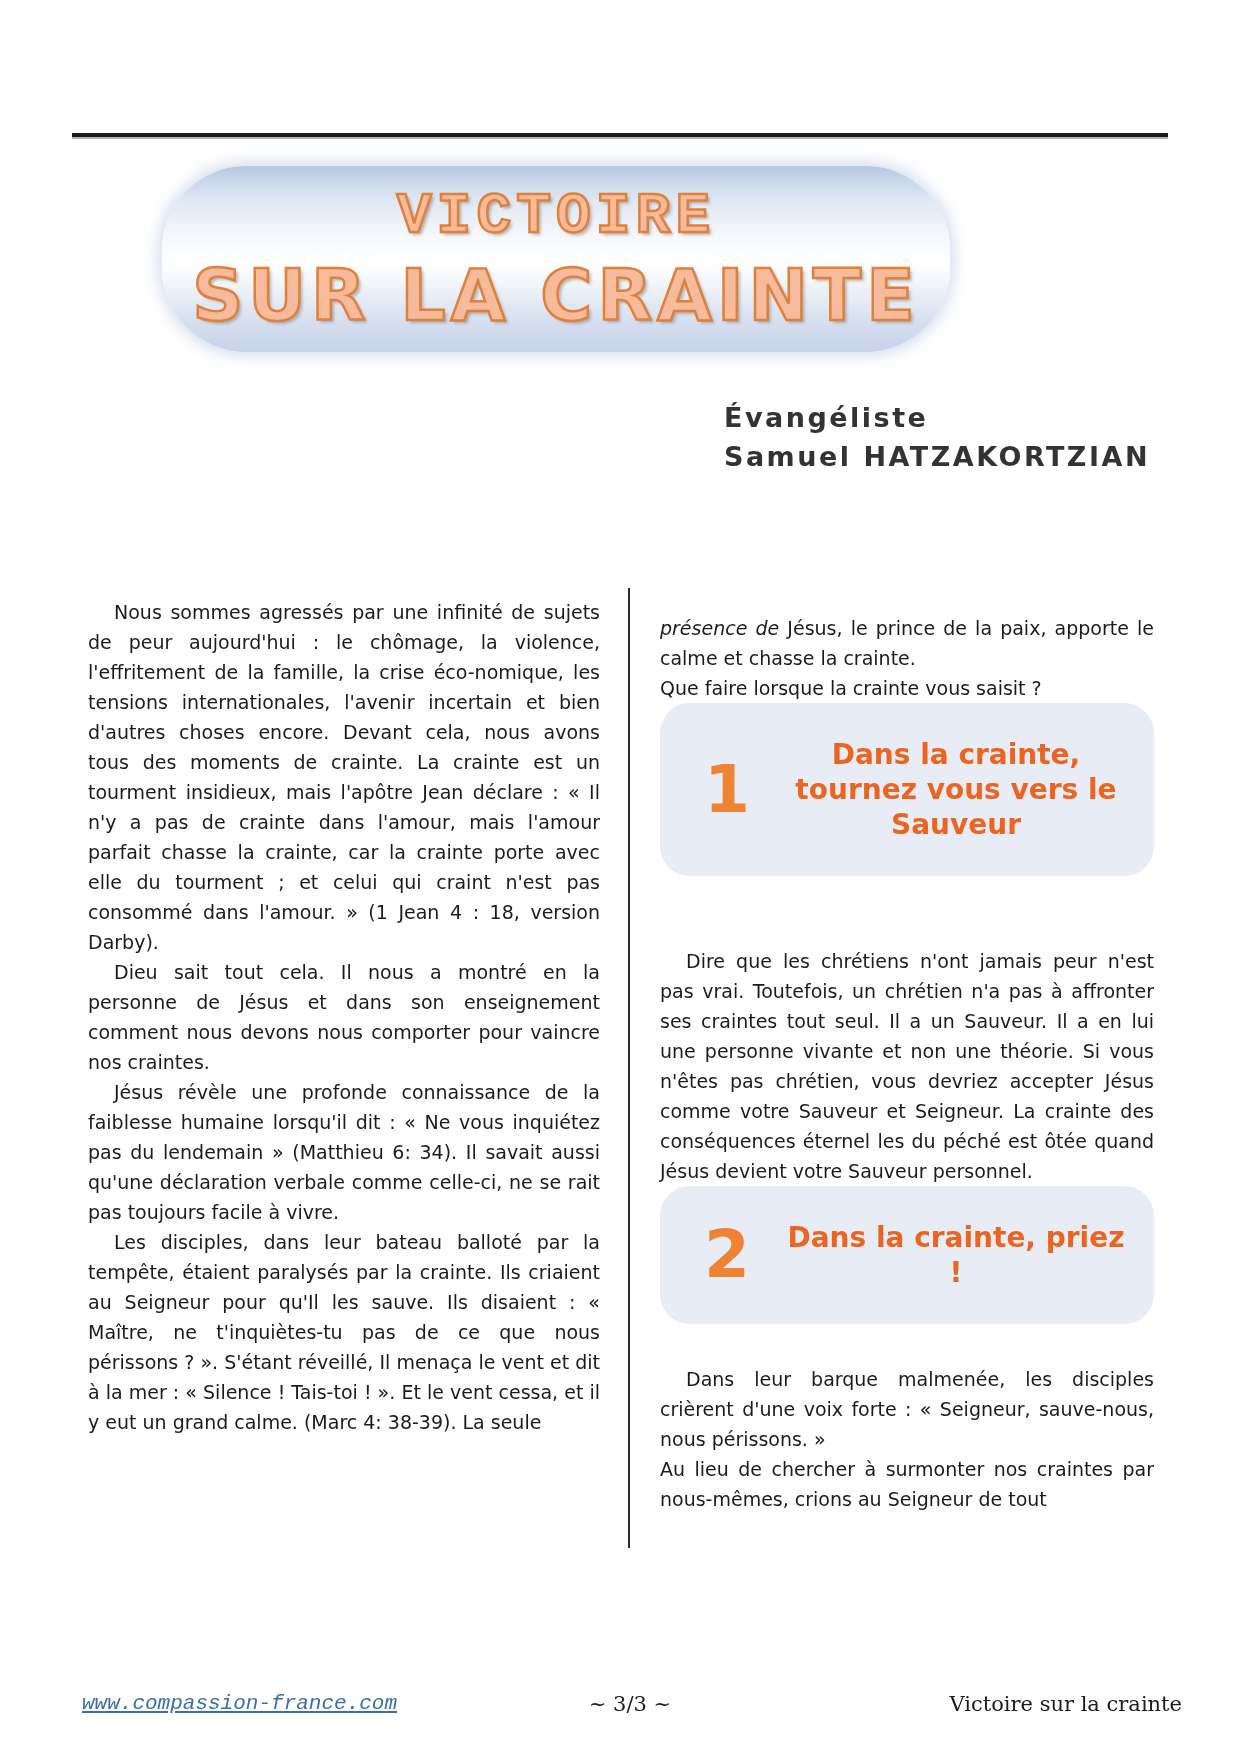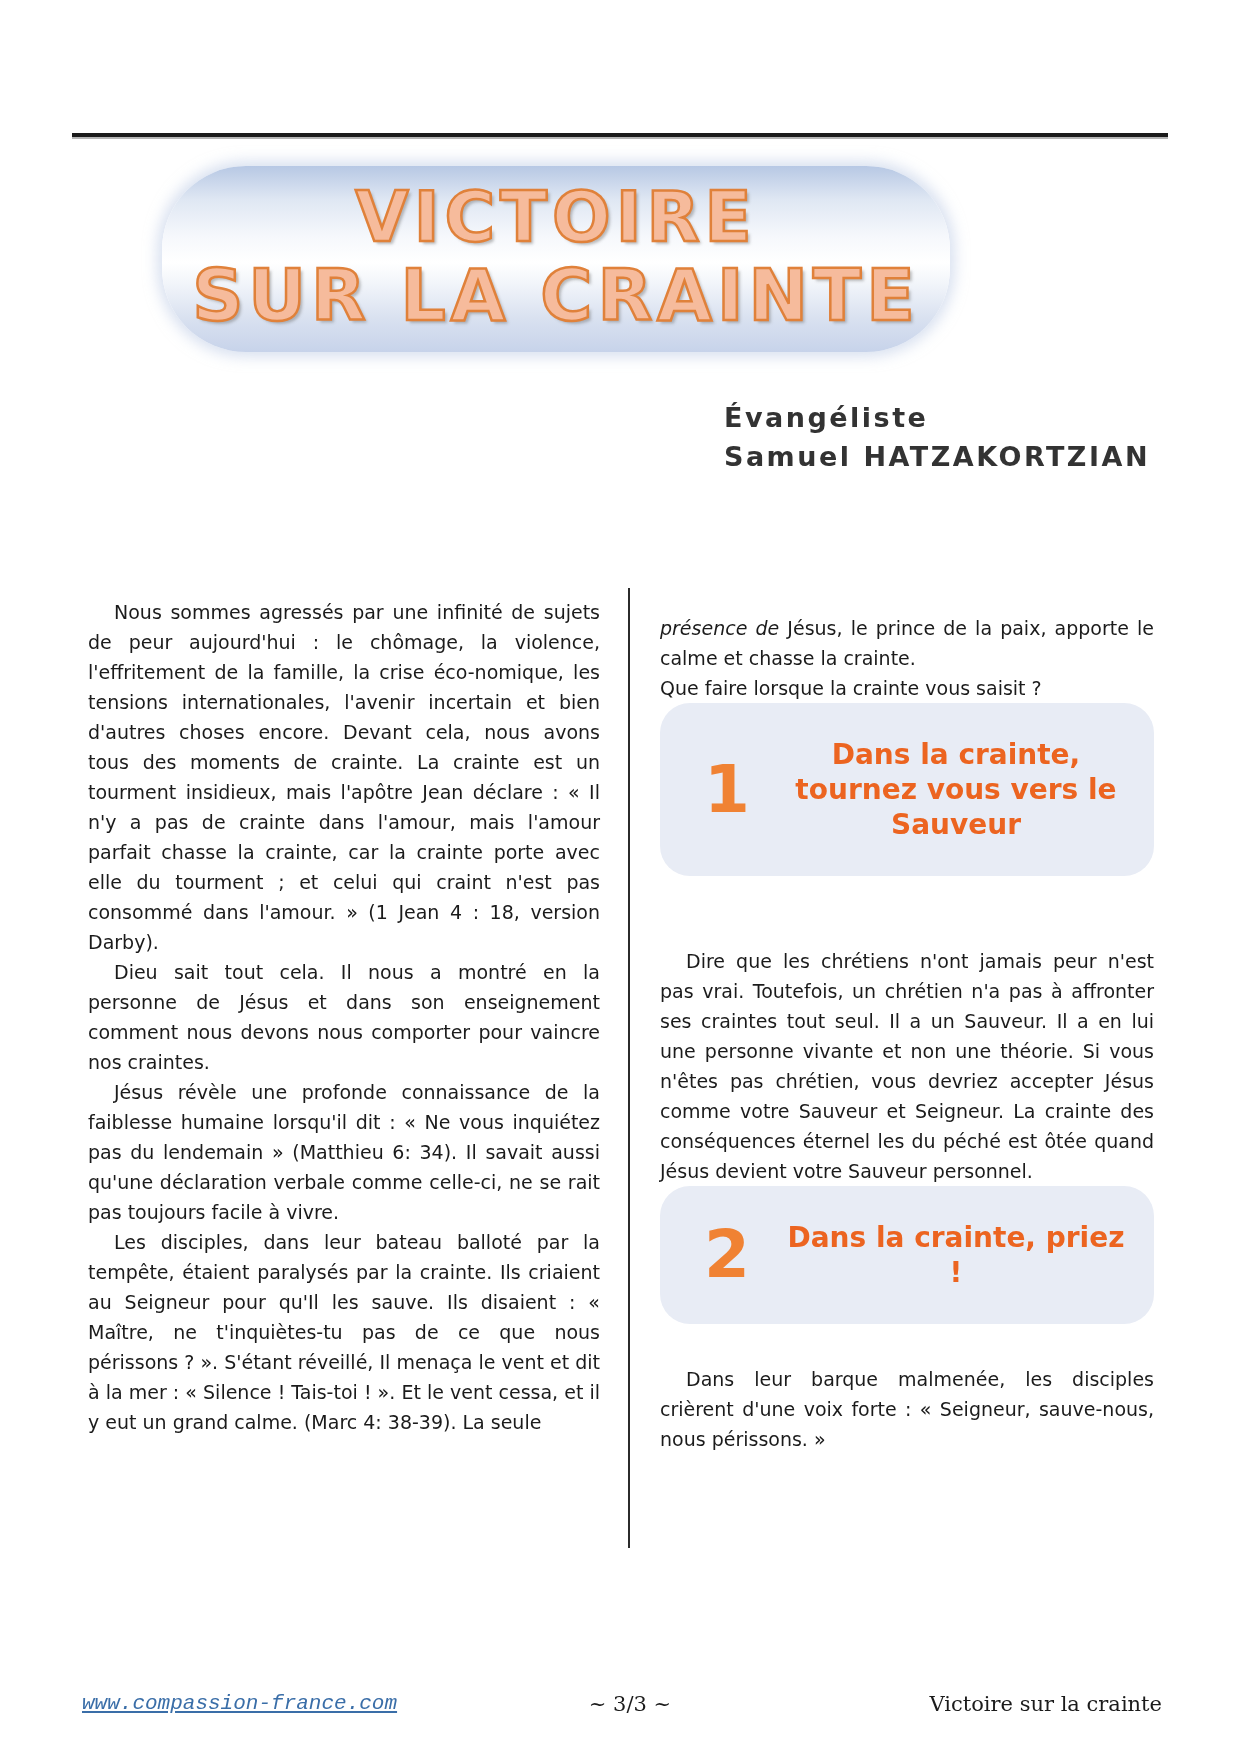--- a/index.html
+++ b/index.html
@@ -24,21 +24,21 @@
     display:flex;flex-direction:column;align-items:center;justify-content:center;
   }
   .banner-line{
     font-weight:bold;
     color:#f6bb9c;
     -webkit-text-stroke:2.5px #e0813a;
     text-shadow:3px 3px 3px rgba(110,110,110,0.45);
     letter-spacing:5px;
     white-space:nowrap;
   }
-  .banner-line1{font-size:69px;line-height:74px;}
+  .banner-line1{font-size:58px;line-height:74px;font-family:Liberation Mono, monospace;}
   .banner-line2{font-size:71px;line-height:84px;}
   .author{
     position:absolute;right:90px;top:398px;
     text-align:left;font-weight:bold;color:#333333;
     font-size:27px;line-height:39px;letter-spacing:2.5px;
   }
   .col{position:absolute;top:597px;}
   .col-left{left:88px;width:512px;}
   .col-right{left:660px;width:494px;margin-top:16px;}
   .divider{
@@ -76,21 +76,21 @@
   .footer-site{
     position:absolute;left:82px;top:1692px;
     font-family:Liberation Mono, monospace;font-style:italic;
     font-size:21px;color:#3a6ea8;text-decoration:underline;
   }
   .footer-page{
     position:absolute;left:540px;top:1692px;width:180px;text-align:center;
     font-family:"DejaVu Serif", serif;font-size:21px;color:#1b1b1b;
   }
   .footer-doc{
-    position:absolute;right:78px;top:1692px;
+    position:absolute;right:58px;top:1692px;
     font-family:"DejaVu Serif", serif;font-size:21px;color:#1b1b1b;
   }
 </style>
 </head>
 <body>
 
 <div class="rule"></div>
 
 <div class="banner">
   <div class="banner-line banner-line1">VICTOIRE</div>
@@ -121,17 +121,18 @@
   </div>
 
   <p class="body indent mb40">Dire que les chrétiens n'ont jamais peur n'est pas vrai. Toutefois, un chrétien n'a pas à affronter ses craintes tout seul. Il a un Sauveur. Il a en lui une personne vivante et non une théorie. Si vous n'êtes pas chrétien, vous devriez accepter Jésus comme votre Sauveur et Seigneur. La crainte des conséquences éternel les du péché est ôtée quand Jésus devient votre Sauveur personnel.</p>
 
   <div class="section-box mb40">
     <div class="section-number">2</div>
     <div class="section-title">Dans la crainte, priez !</div>
   </div>
 
   <p class="body indent">Dans leur barque malmenée, les disciples crièrent d'une voix forte : « Seigneur, sauve-nous, nous périssons. »</p>
+  <p class="body">Au lieu de chercher à surmonter nos craintes par nous-mêmes, crions au Seigneur de tout</p>
 </div>
 
 <a href="#" class="footer-site">www.compassion-france.com</a>
 <div class="footer-page">~ 3/3 ~</div>
 <div class="footer-doc">Victoire sur la crainte</div>
 
 </body></html>

